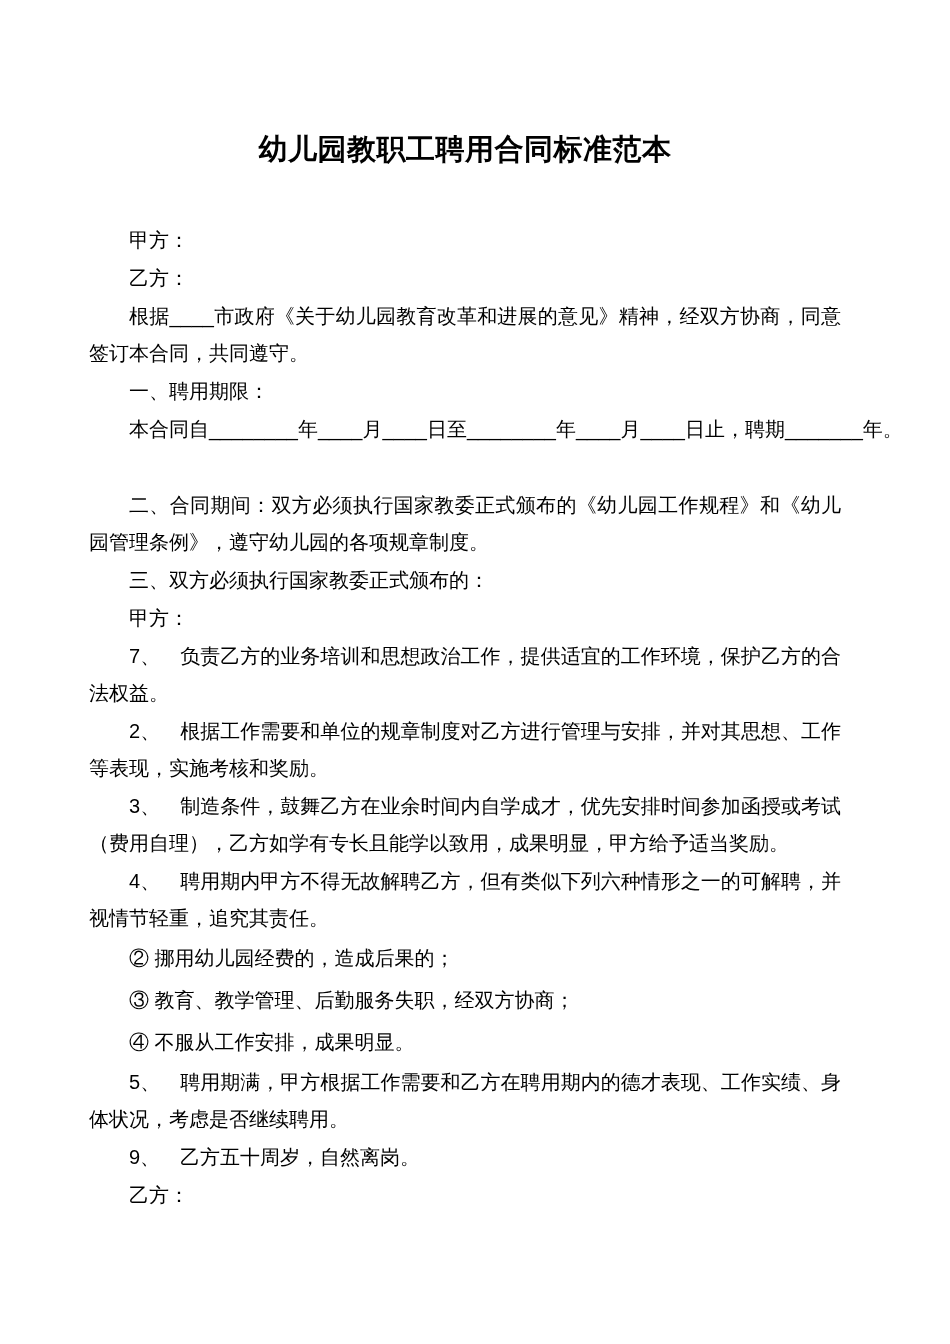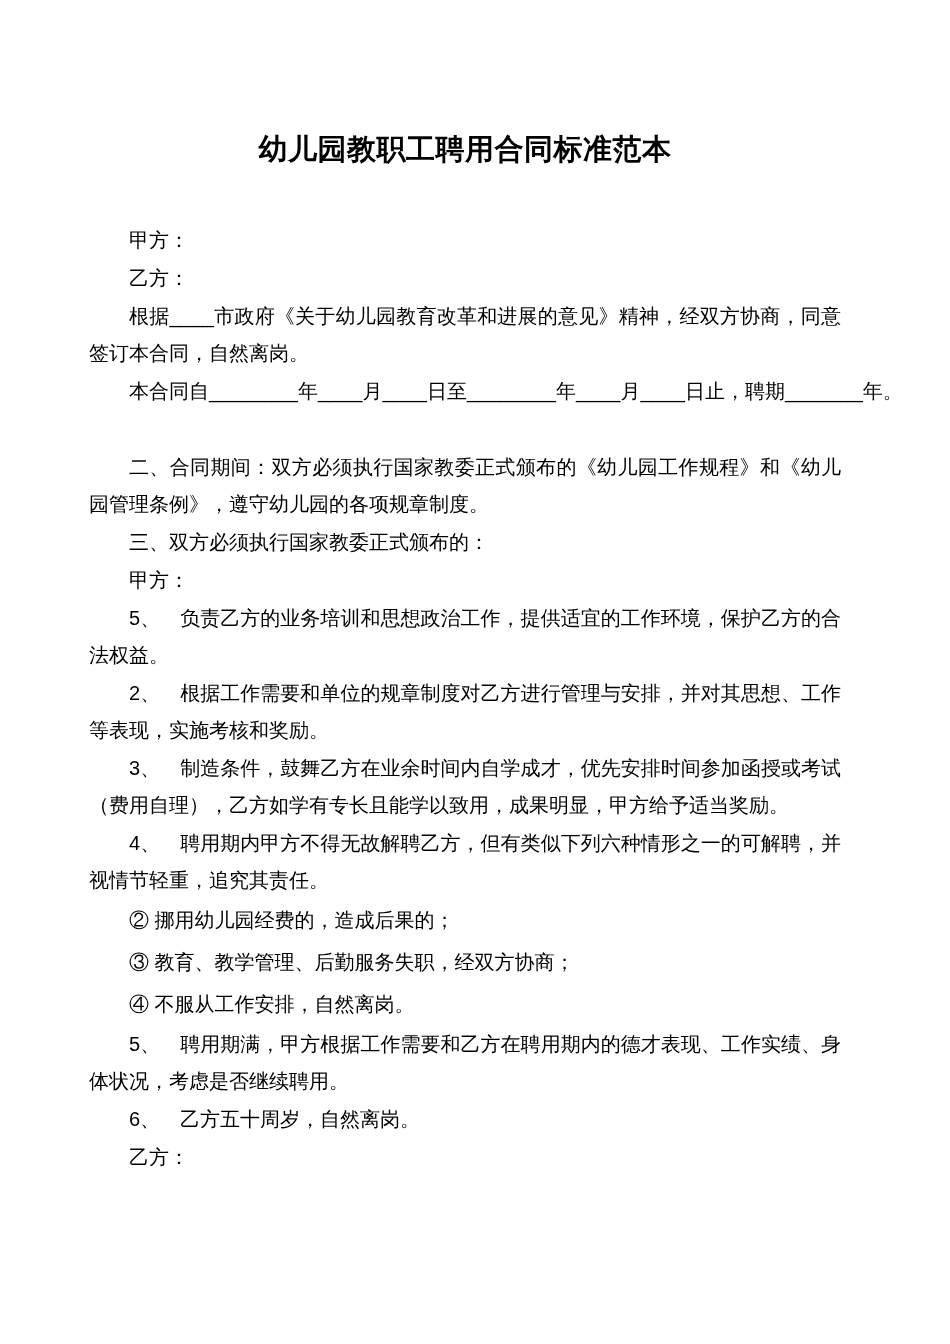--- a/index.html
+++ b/index.html
@@ -53,48 +53,49 @@
 <div class="page">
 
   <h1 class="doc-title">幼儿园教职工聘用合同标准范本</h1>
 
   <div class="doc-body">
 
     <p class="para">甲方：</p>
 
     <p class="para">乙方：</p>
 
-    <p class="para">根据____市政府《关于幼儿园教育改革和进展的意见》精神，经双方协商，同意签订本合同，自然离岗。</p>
+    <p class="para">根据____市政府《关于幼儿园教育改革和进展的意见》精神，经双方协商，同意签订本合同，共同遵守。</p>
 
+    <p class="para">一、聘用期限：</p>
 
     <p class="para nowrap">本合同自________年____月____日至________年____月____日止，聘期_______年。</p>
 
     <div class="spacer-line"></div>
 
     <p class="para">二、合同期间：双方必须执行国家教委正式颁布的《幼儿园工作规程》和《幼儿园管理条例》，遵守幼儿园的各项规章制度。</p>
 
     <p class="para">三、双方必须执行国家教委正式颁布的：</p>
 
     <p class="para">甲方：</p>
 
-    <p class="para">5、　负责乙方的业务培训和思想政治工作，提供适宜的工作环境，保护乙方的合法权益。</p>
+    <p class="para">7、　负责乙方的业务培训和思想政治工作，提供适宜的工作环境，保护乙方的合法权益。</p>
 
     <p class="para">2、　根据工作需要和单位的规章制度对乙方进行管理与安排，并对其思想、工作等表现，实施考核和奖励。</p>
 
     <p class="para">3、　制造条件，鼓舞乙方在业余时间内自学成才，优先安排时间参加函授或考试（费用自理），乙方如学有专长且能学以致用，成果明显，甲方给予适当奖励。</p>
 
     <p class="para">4、　聘用期内甲方不得无故解聘乙方，但有类似下列六种情形之一的可解聘，并视情节轻重，追究其责任。</p>
 
 
     <p class="para subitem">② 挪用幼儿园经费的，造成后果的；</p>
 
     <p class="para subitem">③ 教育、教学管理、后勤服务失职，经双方协商；</p>
 
-    <p class="para subitem">④ 不服从工作安排，自然离岗。</p>
+    <p class="para subitem">④ 不服从工作安排，成果明显。</p>
 
     <p class="para">5、　聘用期满，甲方根据工作需要和乙方在聘用期内的德才表现、工作实绩、身体状况，考虑是否继续聘用。</p>
 
-    <p class="para">6、　乙方五十周岁，自然离岗。</p>
+    <p class="para">9、　乙方五十周岁，自然离岗。</p>
 
     <p class="para">乙方：</p>
 
   </div>
 </div>
 
 </body></html>

